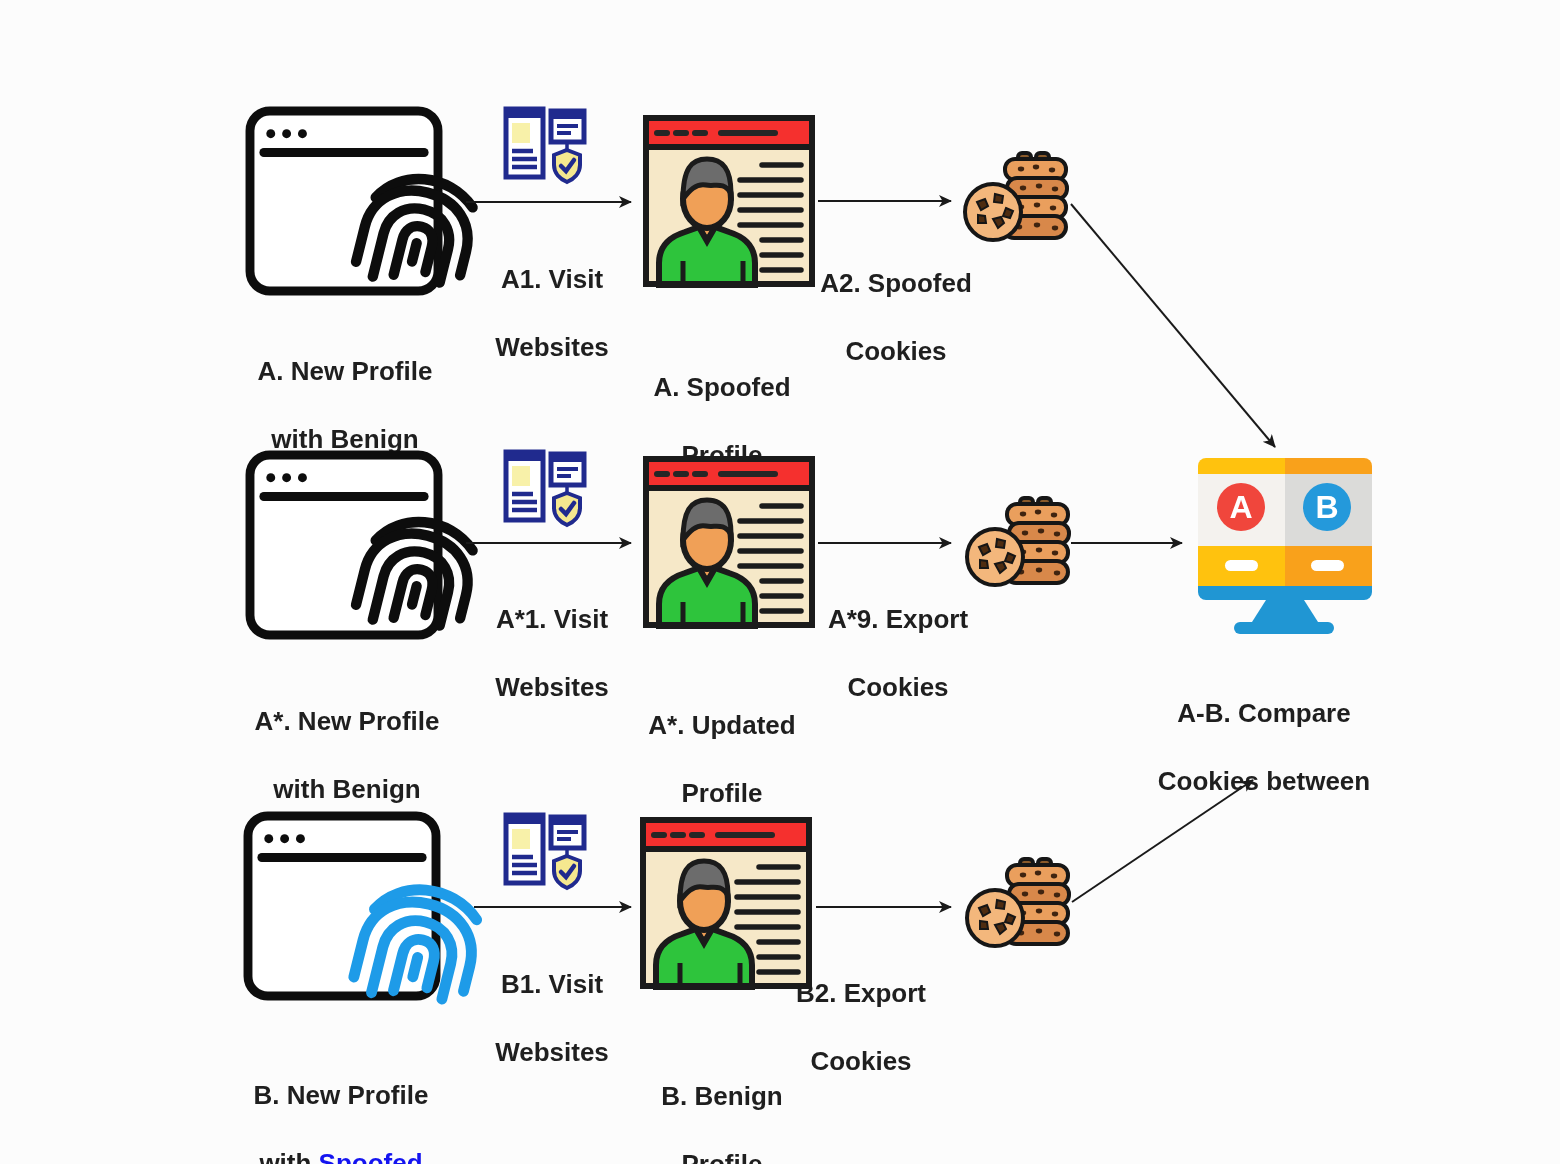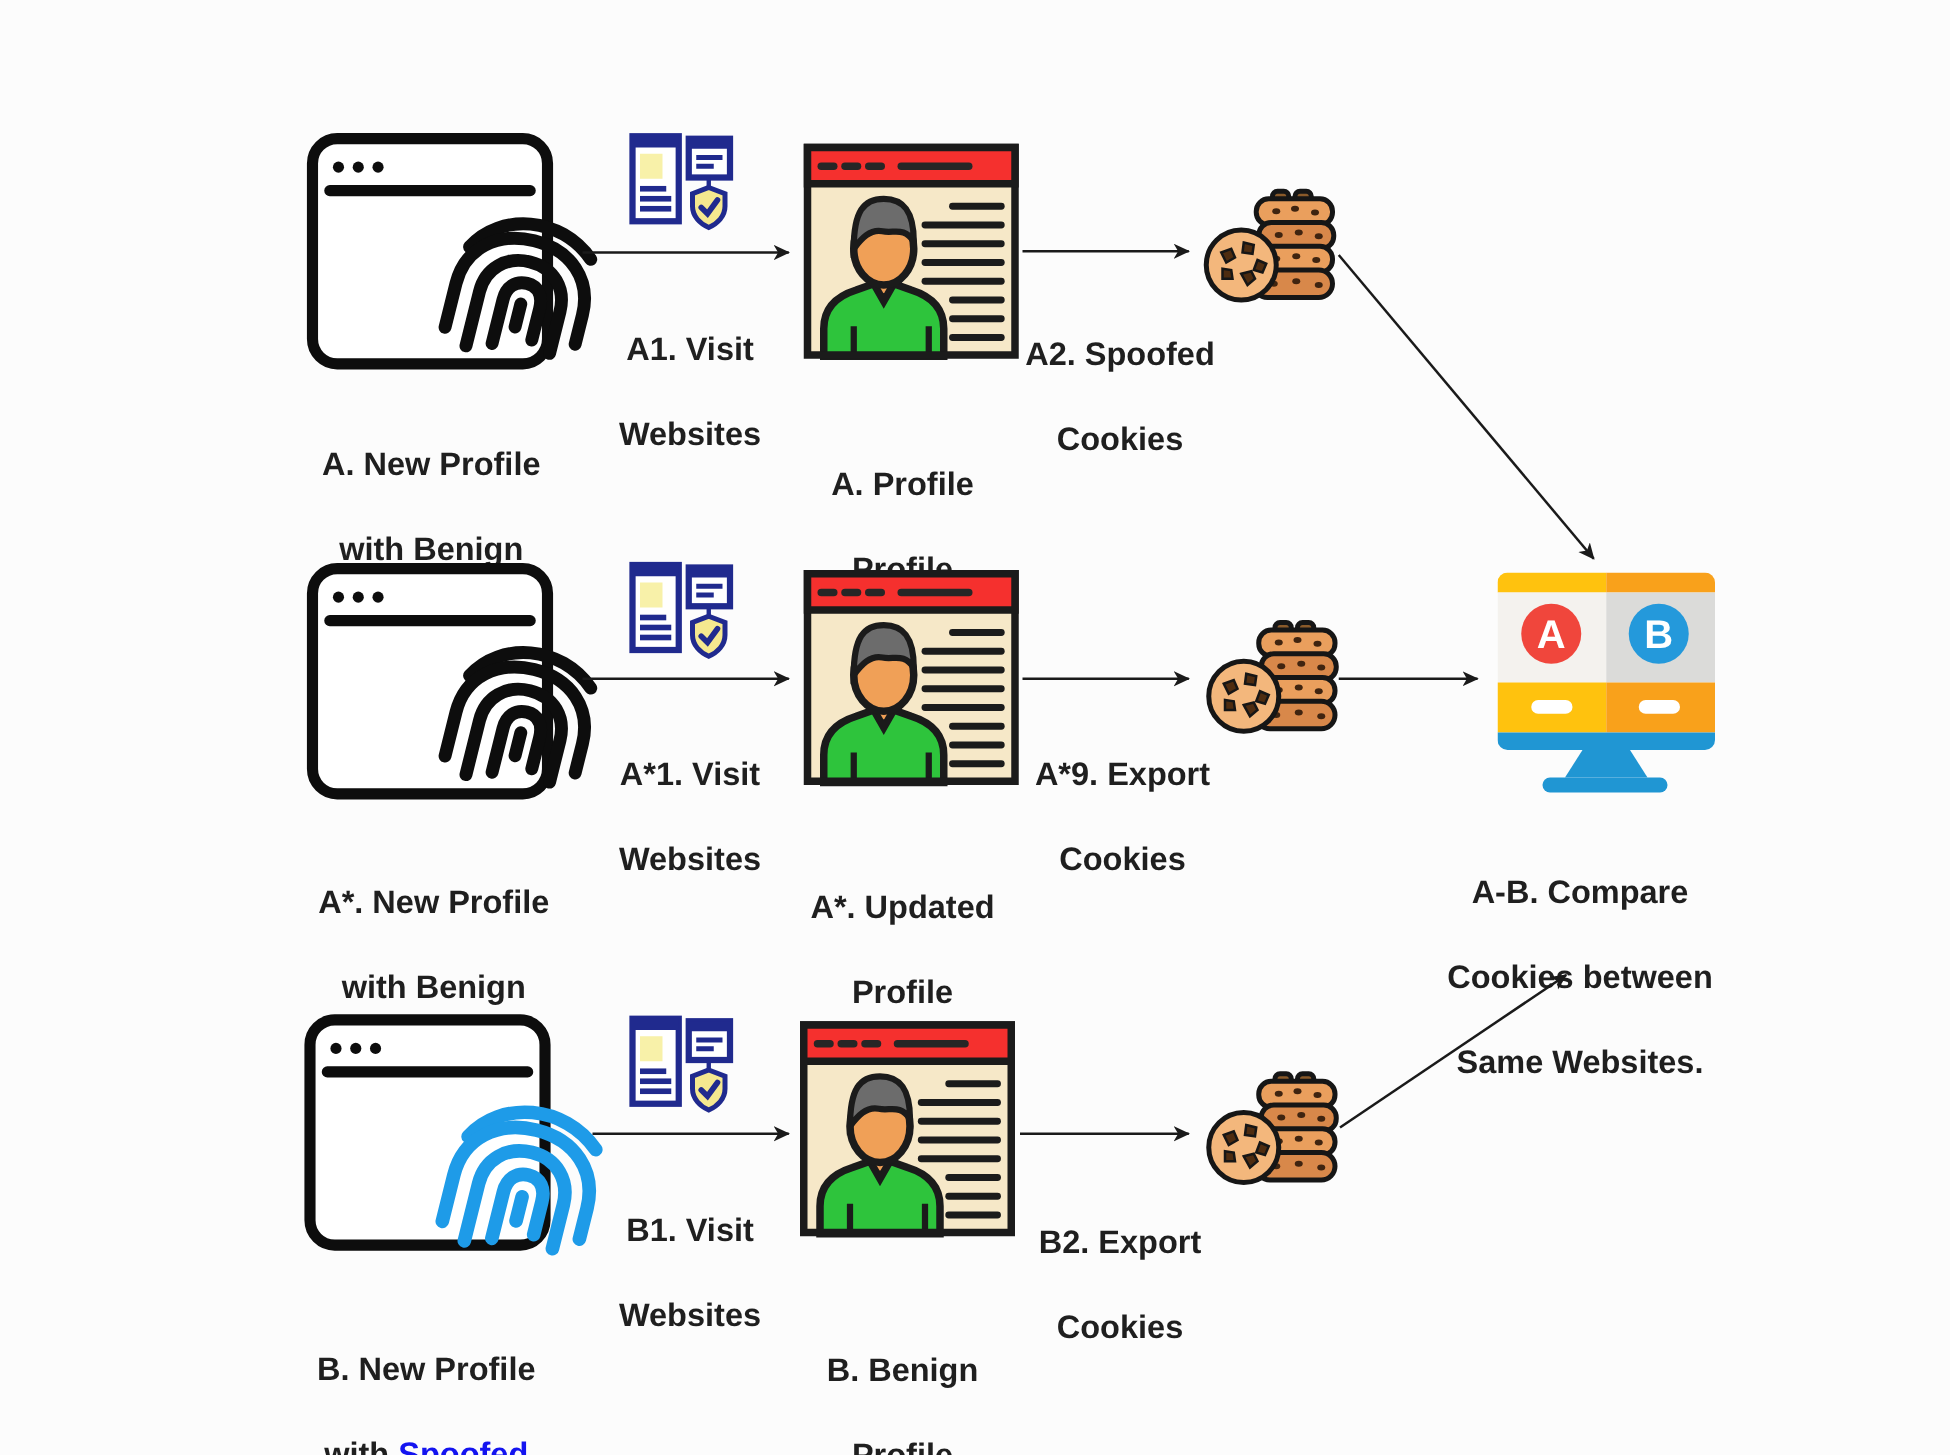--- a/index.html
+++ b/index.html
@@ -145,21 +145,21 @@
   <div class="label" style="left:254px;top:320px;width:182px">
     <div>A. New Profile</div>
     <div>with Benign</div>
     <div>Fingerprints</div>
   </div>
   <div class="label" style="left:472px;top:228px;width:160px">
     <div>A1. Visit</div>
     <div>Websites</div>
   </div>
   <div class="label" style="left:632px;top:336px;width:180px">
-    <div>A. Profile</div>
+    <div>A. Spoofed</div>
     <div>Profile</div>
   </div>
   <div class="label" style="left:811px;top:232px;width:170px">
     <div>A2. Spoofed</div>
     <div>Cookies</div>
   </div>
 
   <div class="abs icon" style="left:244px;top:450px;width:200px;height:190px">
     <svg width="200" height="190" viewBox="0 0 200 192">
       <rect x="5" y="5" width="190" height="182" rx="20" fill="#ffffff" stroke="#0d0d0d" stroke-width="9"></rect>
@@ -392,21 +392,21 @@
     
   </div>
   <div class="label" style="left:472px;top:933px;width:160px">
     <div>B1. Visit</div>
     <div>Websites</div>
   </div>
   <div class="label" style="left:632px;top:1045px;width:180px">
     <div>B. Benign</div>
     <div>Profile</div>
   </div>
-  <div class="label" style="left:811px;top:942px;width:170px">
+  <div class="label" style="left:776px;top:942px;width:170px">
     <div>B2. Export</div>
     <div>Cookies</div>
   </div>
 
   <div class="abs icon" style="left:1196px;top:456px;width:178px;height:178px">
     <svg width="178" height="178" viewBox="0 0 178 178" font-family="Liberation Sans, DejaVu Sans, sans-serif">
       <defs>
           <clipPath id="mclip">
             <rect x="2" y="2" width="174" height="142" rx="8"></rect>
           </clipPath>
@@ -426,16 +426,15 @@
       <text x="131" y="62" text-anchor="middle" font-size="32" font-weight="bold" fill="#ffffff">B</text>
       <rect x="29" y="104" width="33" height="11" rx="5.5" fill="#ffffff"></rect>
       <rect x="115" y="104" width="33" height="11" rx="5.5" fill="#ffffff"></rect>
       <path d="M70 144 L108 144 L122 166 L56 166 Z" fill="#2096d3"></path>
       <rect x="38" y="166" width="100" height="12" rx="6" fill="#2096d3"></rect>
     </svg>
   </div>
   <div class="label" style="left:1142px;top:662px;width:244px">
     <div>A-B. Compare</div>
     <div>Cookies between</div>
-    <div>Same Websites.</div>
   </div>
 
 </div>
 
 </body></html>

